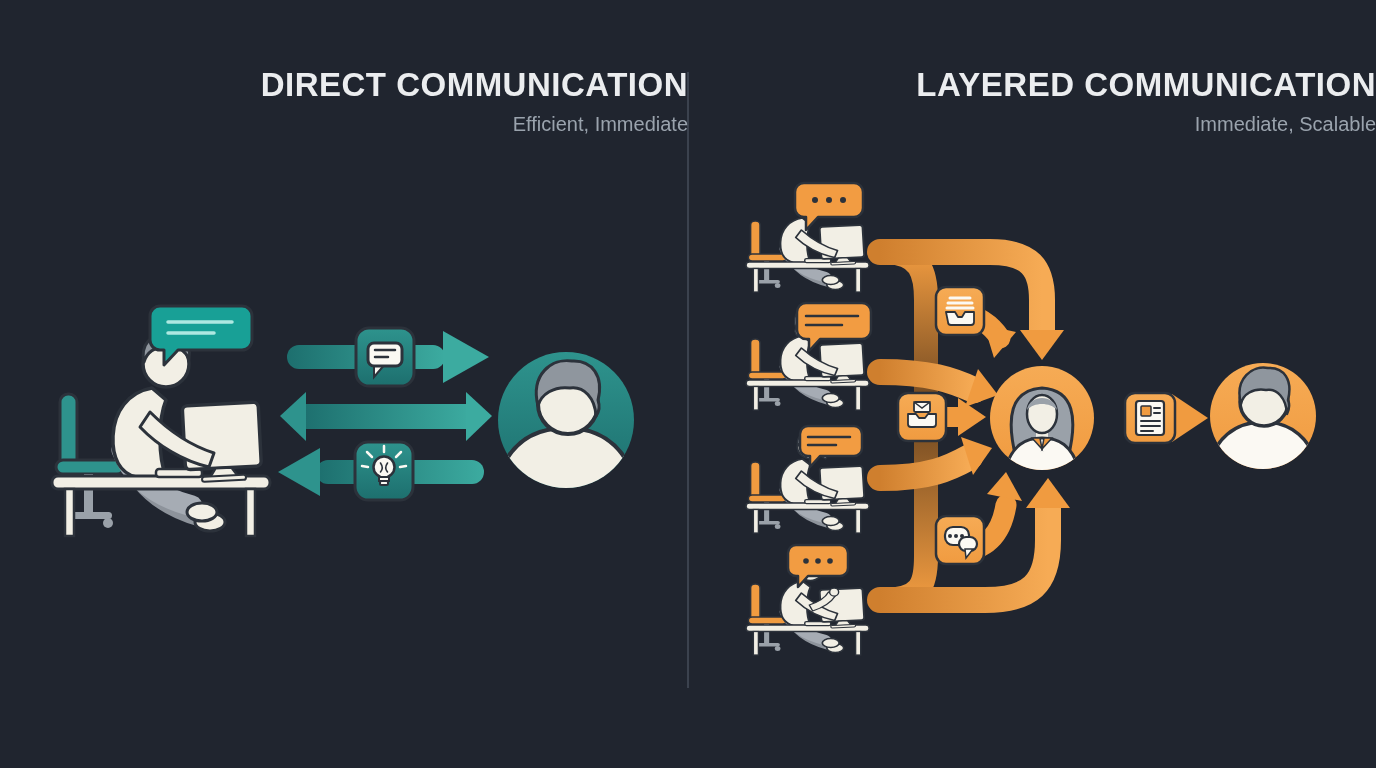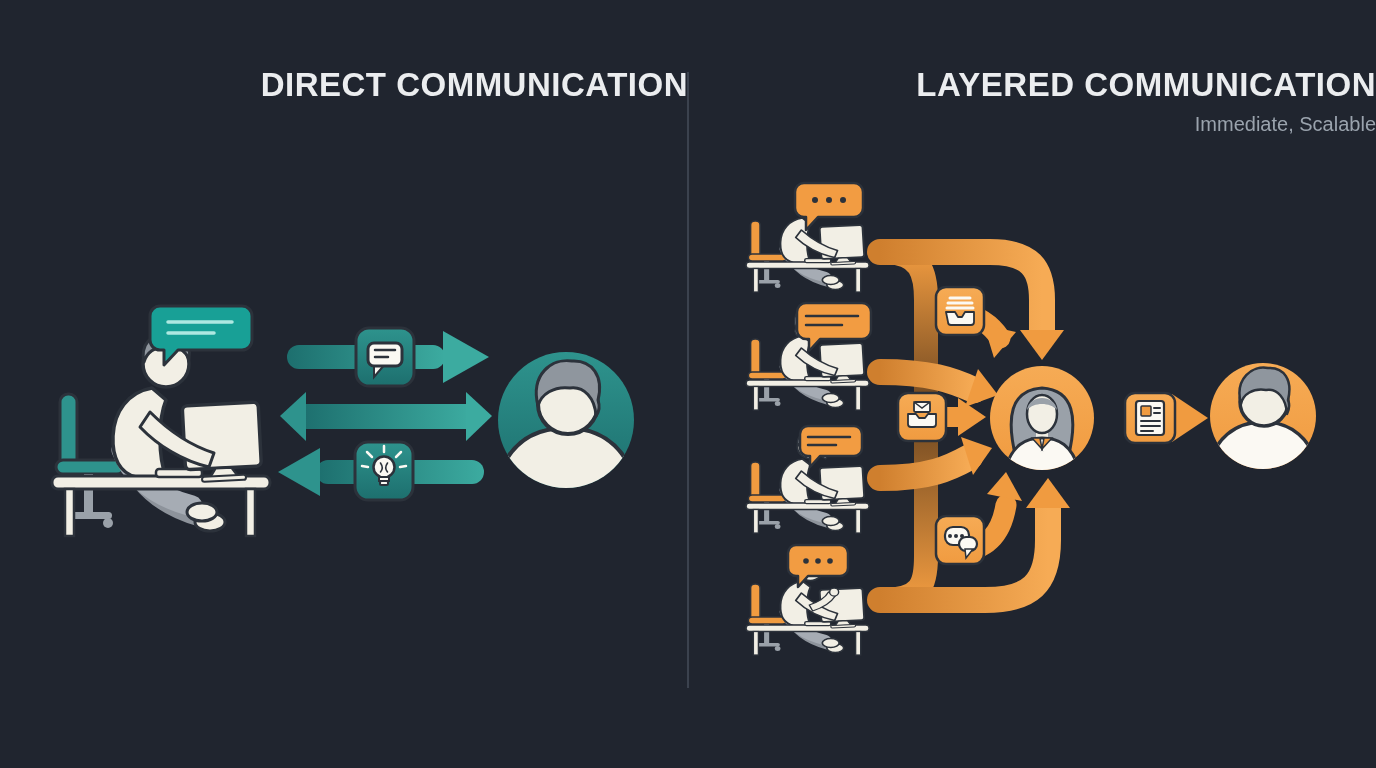--- a/index.html
+++ b/index.html
@@ -33,20 +33,21 @@
   .stOr{stop-color:var(--orange,#f09b40);}  .stOrD{stop-color:var(--orange-deep,#cf7f2e);}
   .stOrB{stop-color:var(--orange-bright,#f6ab55);} .stSpine{stop-color:var(--spine,#6b4520);}
 </style>
 </head>
 <body>
 
 <div class="canvas">
 
   <div class="panel-header" style="left:0">
     <h1>DIRECT COMMUNICATION</h1>
+    <p>Efficient, Immediate</p>
   </div>
   <div class="panel-header" style="left:688px">
     <h1>LAYERED COMMUNICATION</h1>
     <p>Immediate, Scalable</p>
   </div>
   <div class="divider"></div>
 
   <svg class="scene" width="1376" height="768" viewBox="0 0 1376 768">
     <defs>
       <linearGradient id="gTealArrow" x1="0" y1="0" x2="1" y2="0">

